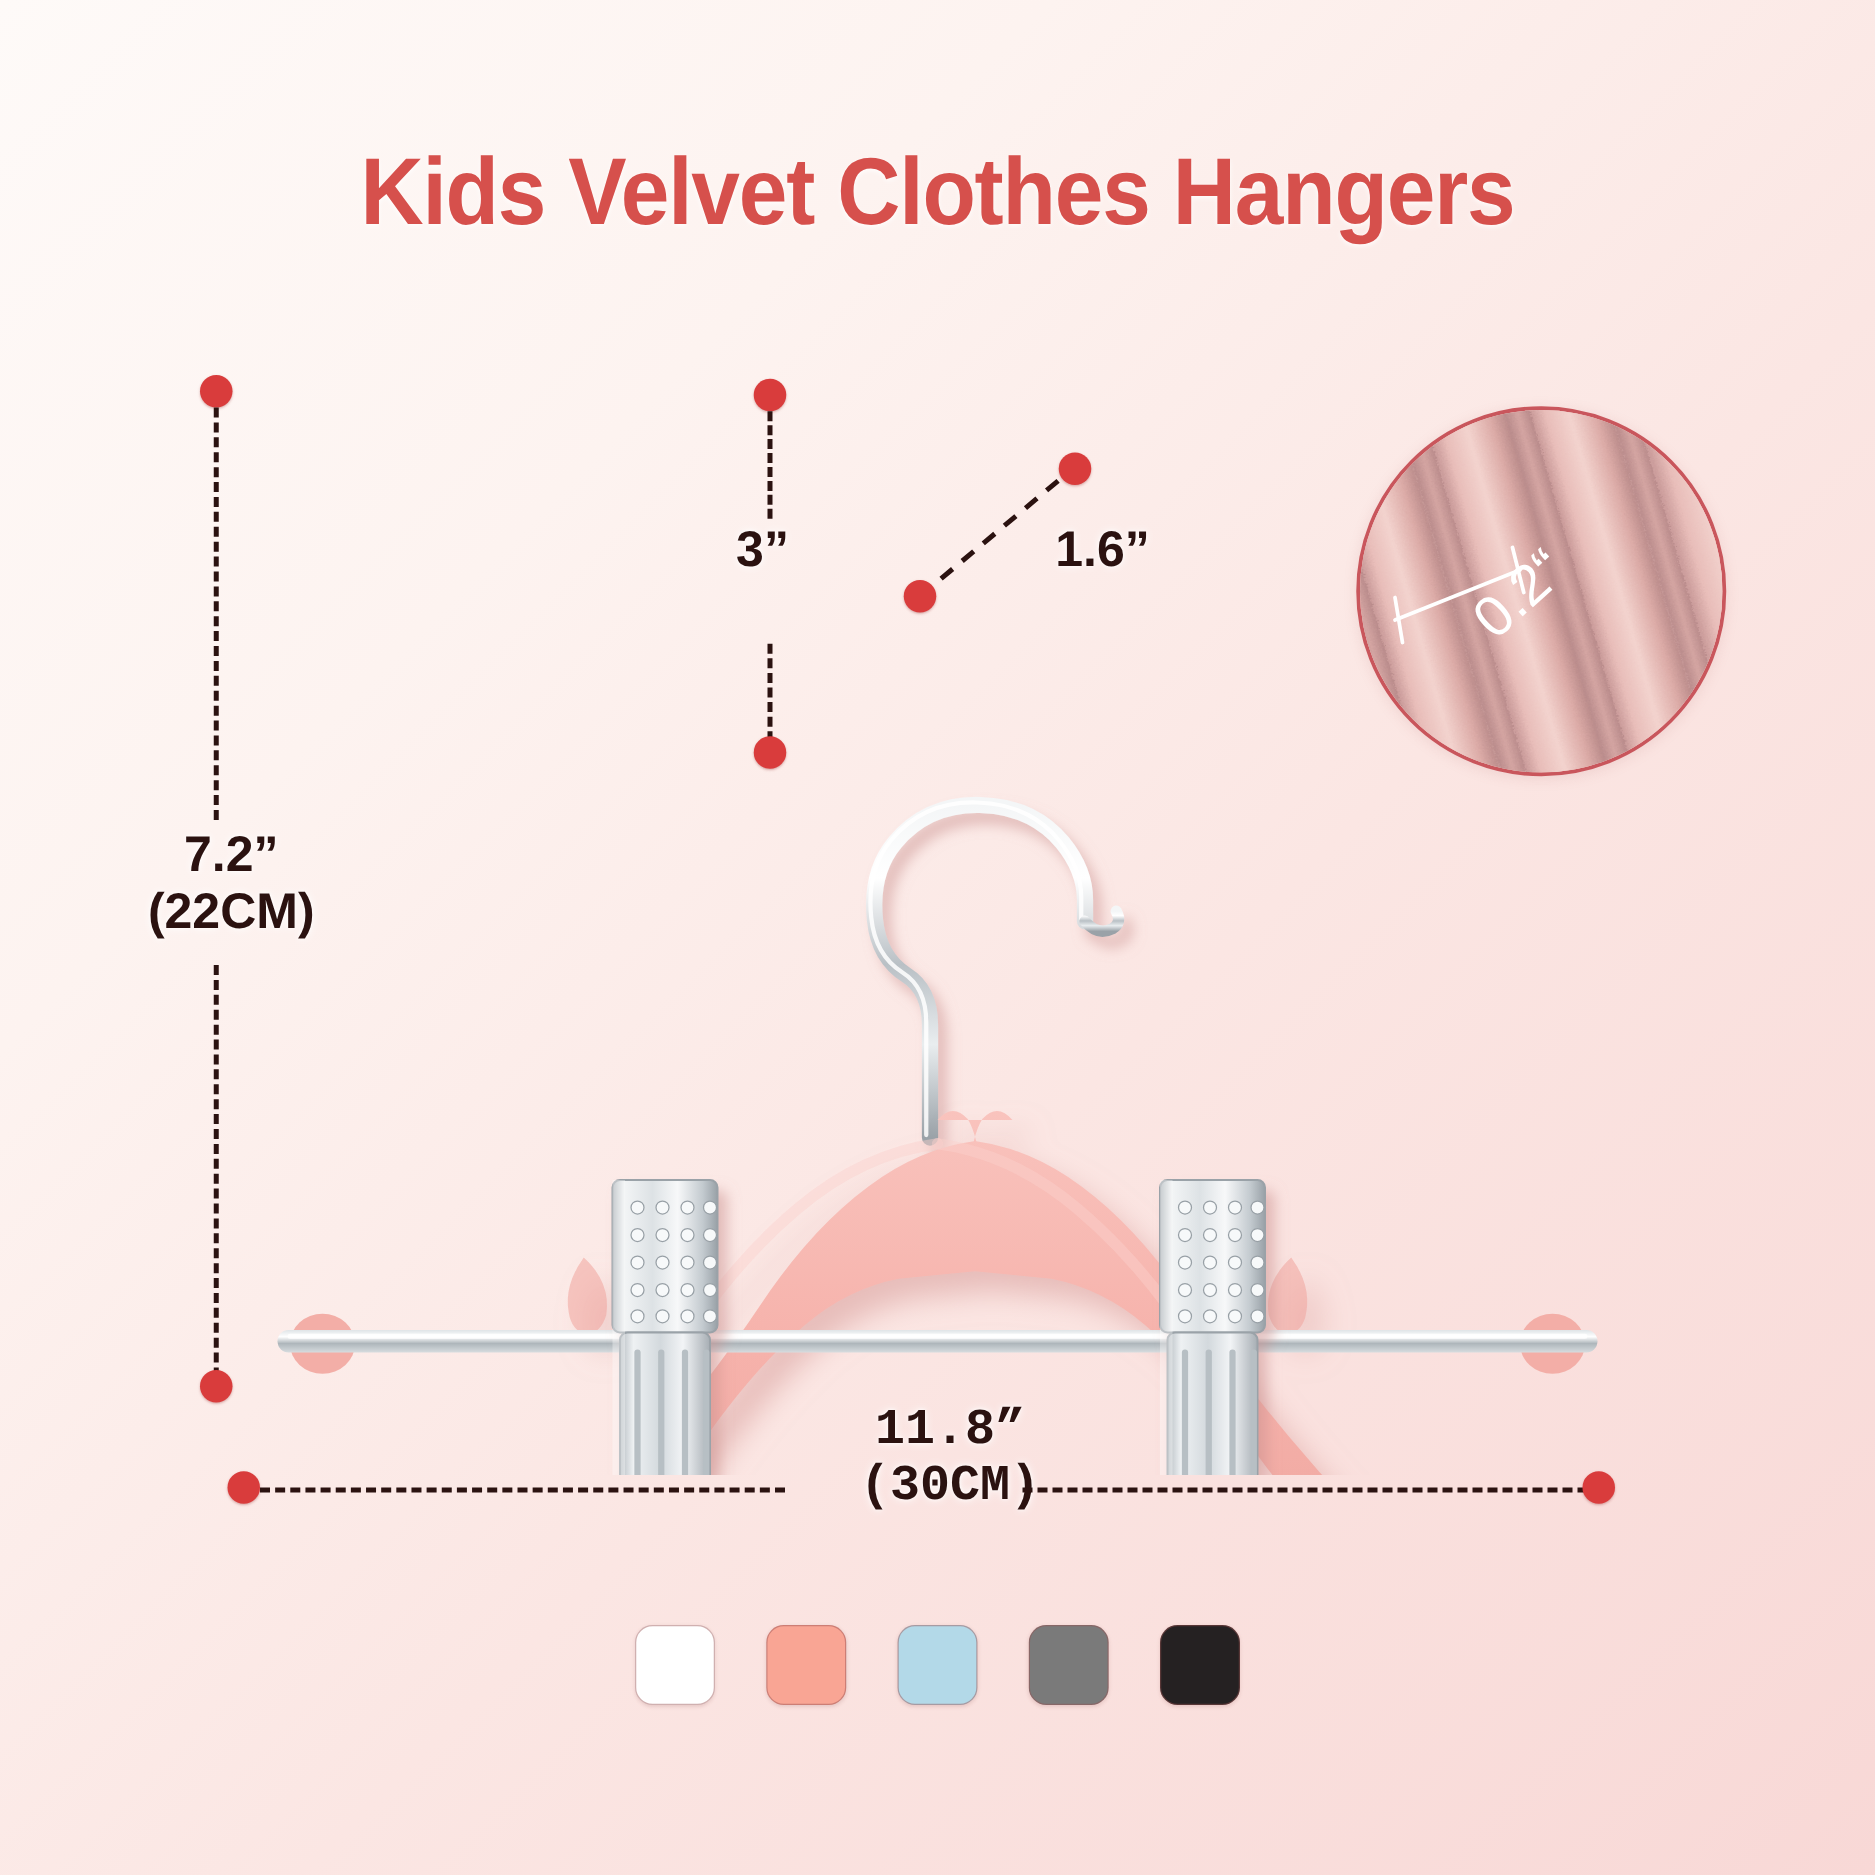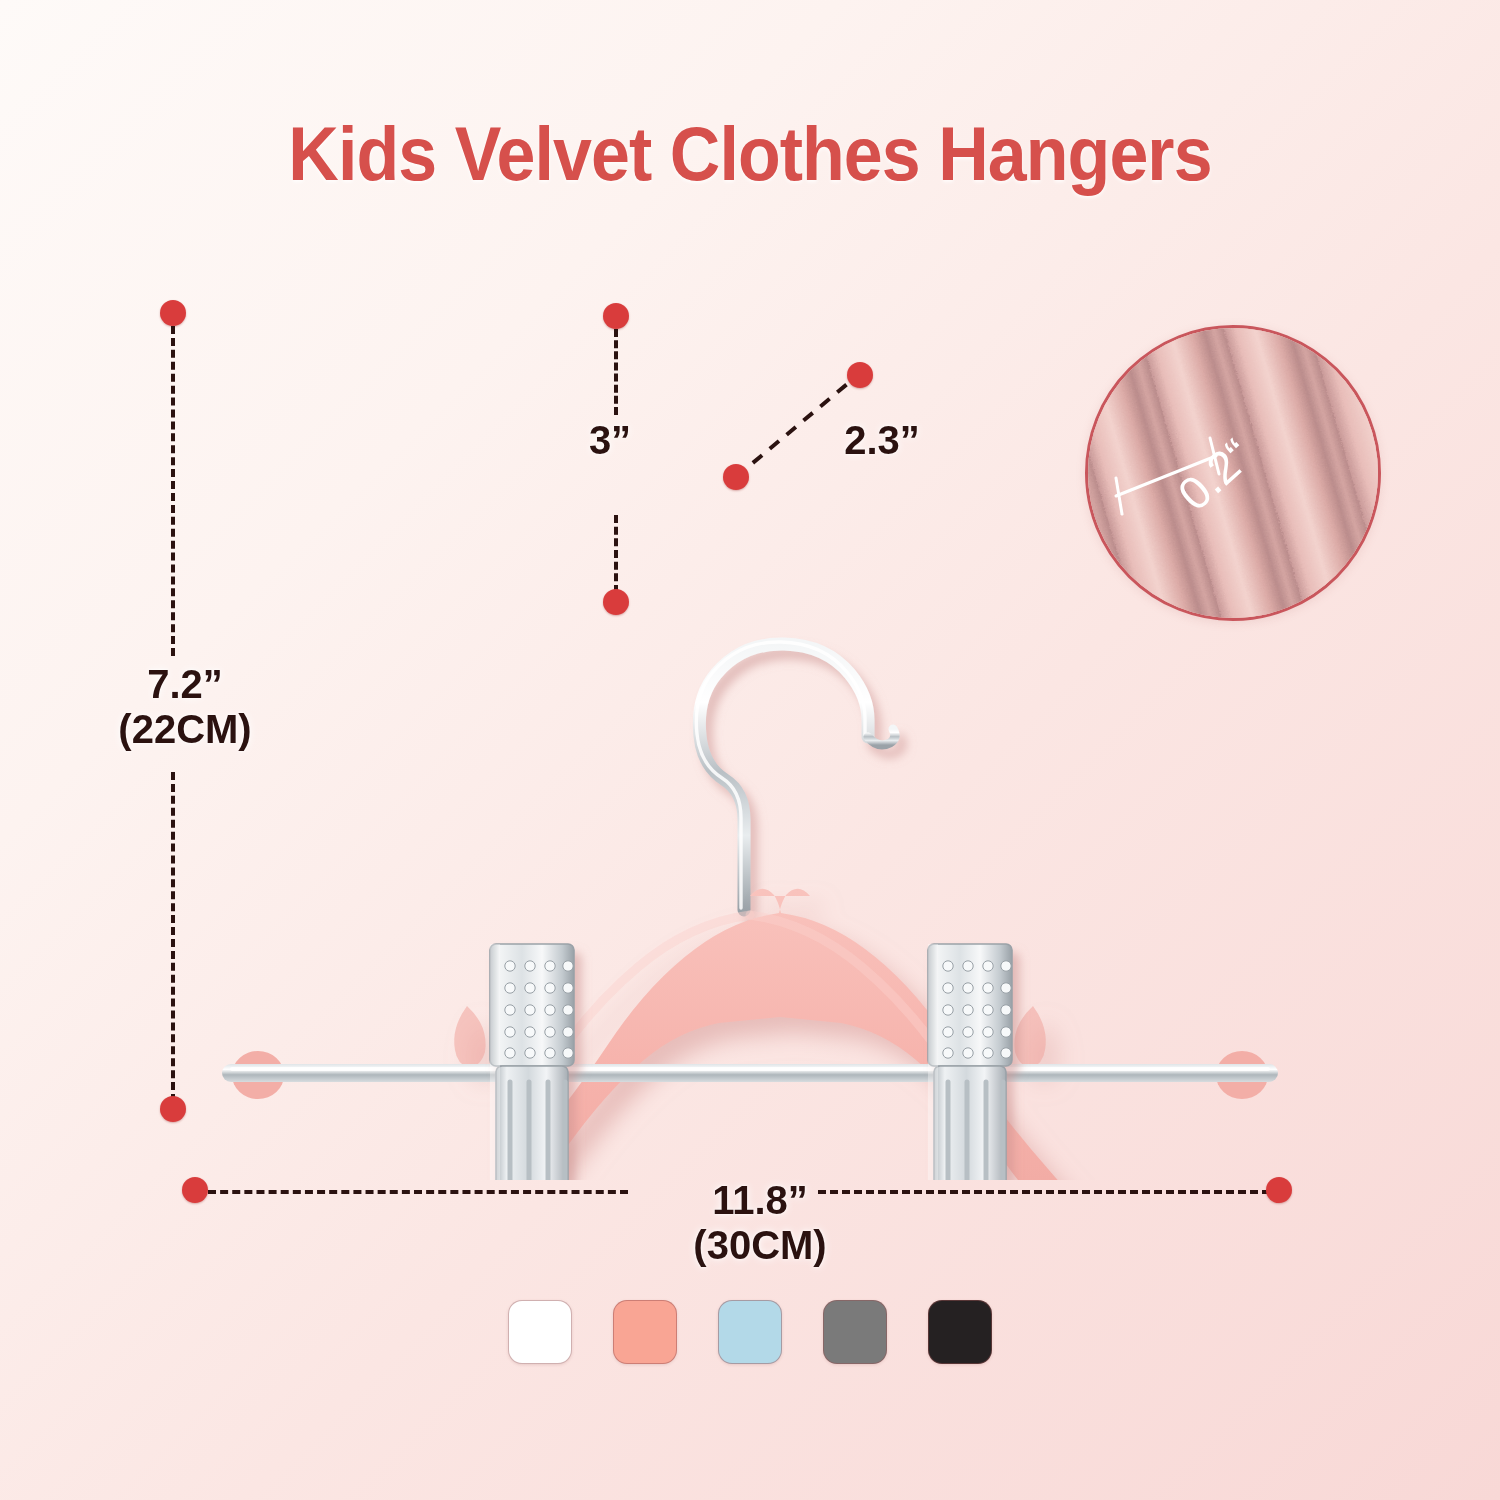--- a/index.html
+++ b/index.html
@@ -33,21 +33,21 @@
     line-height:1.12;
     text-align:center;
     white-space:nowrap;
     text-shadow:0 0 8px rgba(255,255,255,.95),0 0 3px rgba(255,255,255,.95);
   }
   .dim .l2{display:block;}
 
   .dim-h{ left:60px; top:662px; width:250px; }
   .dim-hook{ left:500px; top:418px; width:220px; }
   .dim-hookw{ left:772px; top:418px; width:220px; }
-  .dim-w{ left:545px; top:1178px; width:430px; }
+  .dim-w{ left:545px; top:1123px; width:430px;font-family:Liberation Mono, monospace; }
 
   
   .dot{
     position:absolute;width:26px;height:26px;border-radius:50%;
     background:#d93c3c;
     box-shadow:0 1px 2px rgba(150,40,40,.35);
   }
   .dash-v{
     position:absolute;width:0;
     border-left:4px dashed #2b1210;
@@ -322,21 +322,21 @@
   </div>
   <div class="dash-v" style="left:614px;top:515px;height:78px;"></div>
   <div class="dot" style="left:603px;top:589px;"></div>
 
   <svg class="dash-diag">
     <line x1="736" y1="477" x2="858" y2="375" stroke="#2b1210" stroke-width="4" stroke-dasharray="12 10"></line>
   </svg>
   <div class="dot" style="left:723px;top:464px;"></div>
   <div class="dot" style="left:847px;top:362px;"></div>
   <div class="dim dim-hookw">
-    <span>2.3”</span>
+    <span>1.6”</span>
   </div>
 
   <div class="dot" style="left:182px;top:1177px;"></div>
   <div class="dash-h" style="left:208px;top:1190px;width:420px;"></div>
   <div class="dim dim-w">
     <span>11.8”</span>
     <span class="l2">(30CM)</span>
   </div>
   <div class="dash-h" style="left:818px;top:1190px;width:452px;"></div>
   <div class="dot" style="left:1266px;top:1177px;"></div>

